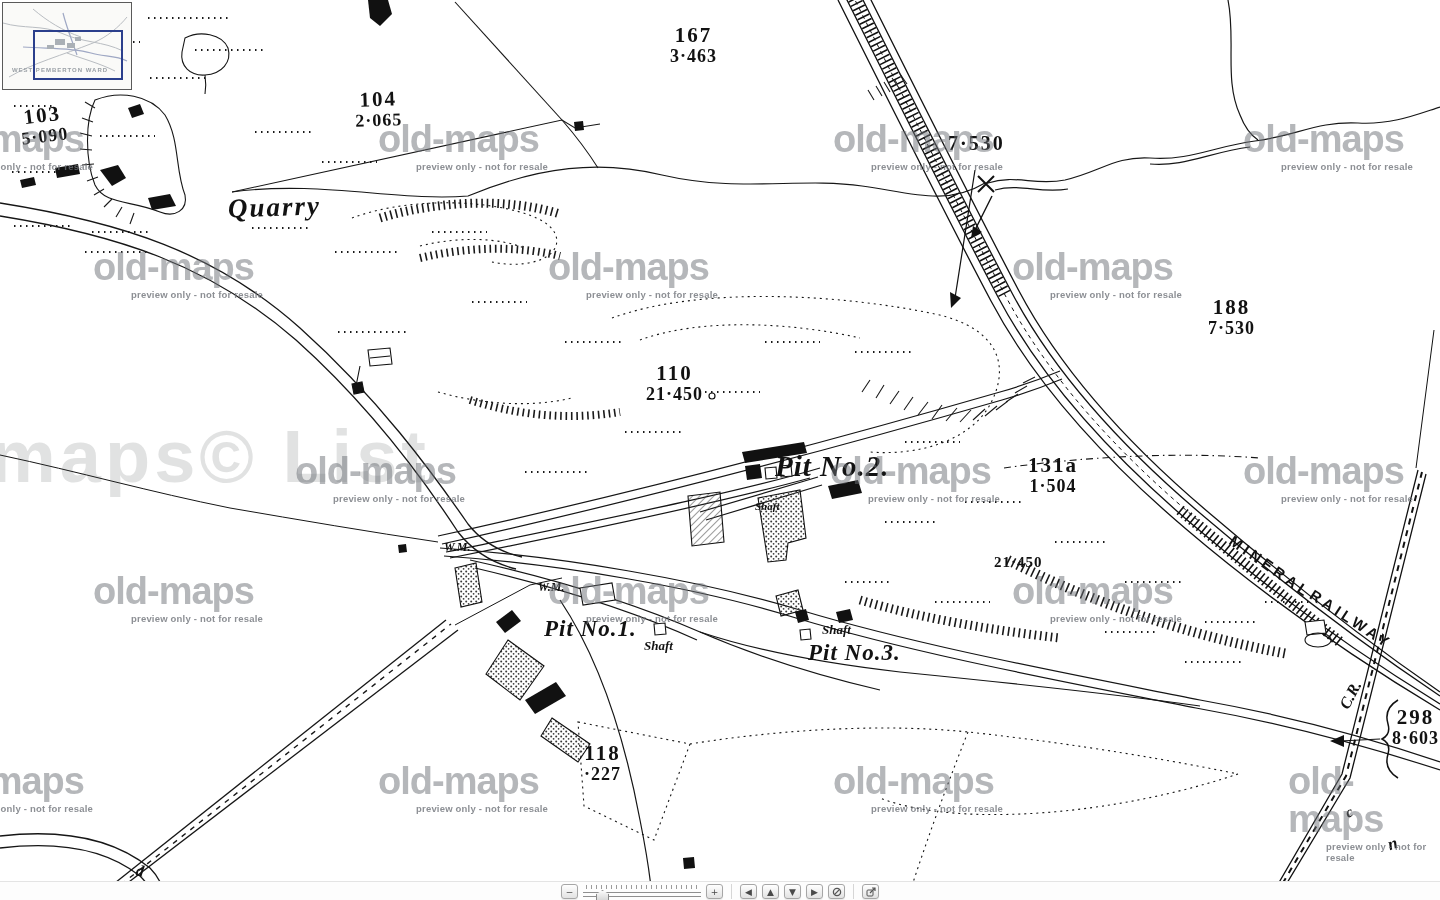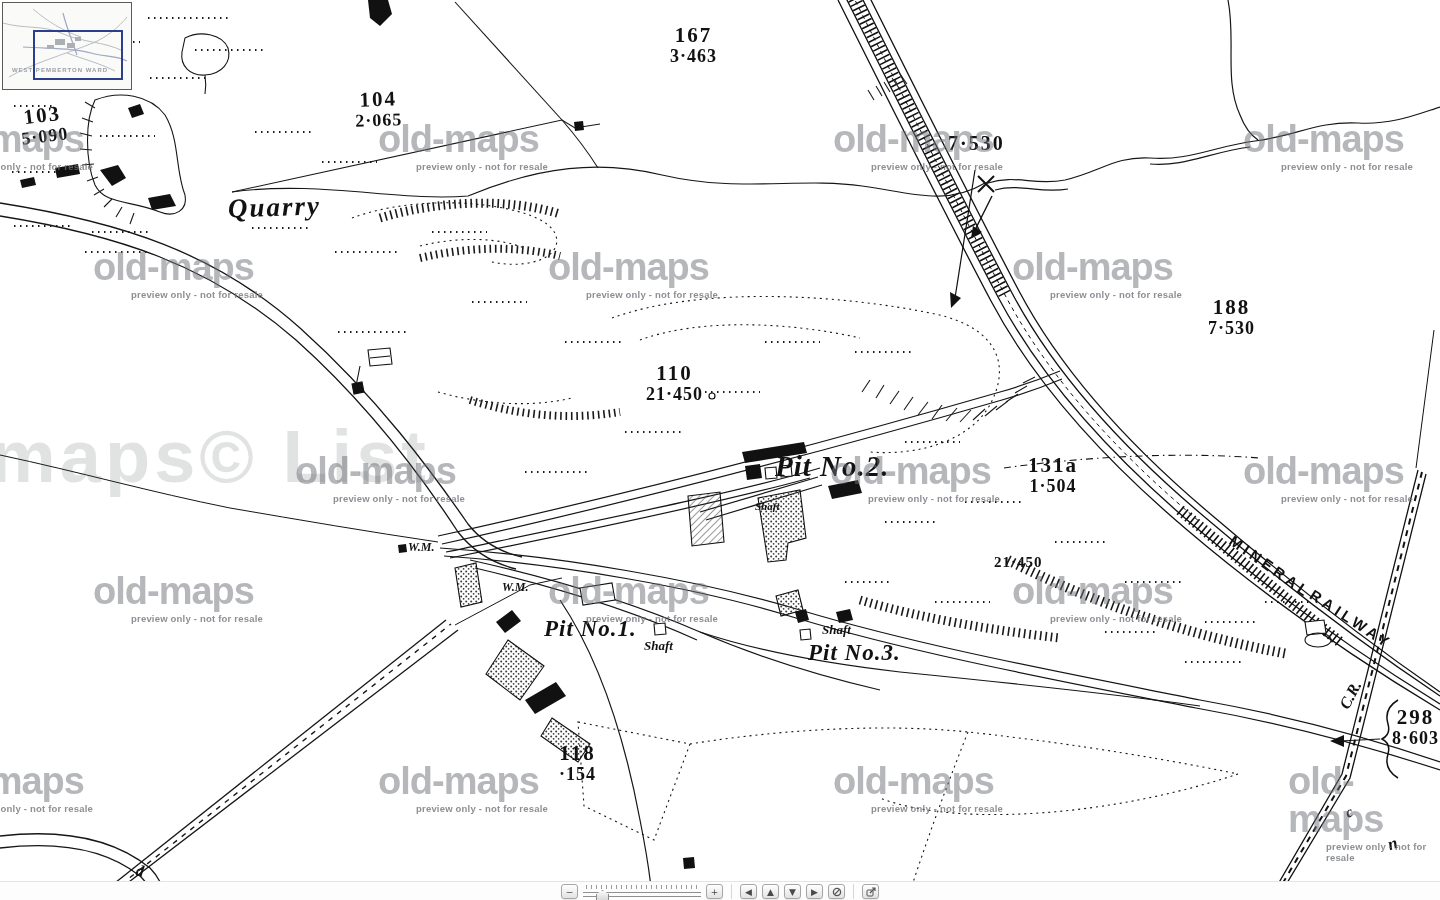--- a/index.html
+++ b/index.html
@@ -12,21 +12,21 @@
   .wm-tile .c{display:block;font:600 9.5px "Liberation Sans",sans-serif;
               color:rgba(108,112,118,.78);margin:3px 0 0 38px;letter-spacing:.2px;}
   .wm-giant{position:absolute;left:-10px;top:420px;z-index:4;pointer-events:none;
             font:700 74px/1 "Liberation Sans",sans-serif;color:rgba(70,72,75,.16);
             letter-spacing:4px;}
   
   .lbl{position:absolute;color:#121212;z-index:3;white-space:nowrap;}
   .place{font-style:italic;font-weight:700;}
   .num{display:block;font-size:21px;font-weight:700;letter-spacing:2px;line-height:1.1;text-align:center;}
   .area{display:block;font-size:18px;font-weight:700;letter-spacing:1px;line-height:1.1;text-align:center;}
-  .small-bi{font-size:12px;font-weight:700;font-style:italic;}
+  .small-bi{font-size:12px;font-weight:700;font-style:italic;margin-left:36px;}
   .rwy{font:700 15px "Liberation Sans",sans-serif;letter-spacing:4px;color:#111;}
   
   .inset{position:absolute;left:2px;top:2px;width:128px;height:86px;background:#fafaf8;
          border:1px solid #5a5a5a;z-index:6;}
   .inset .cap{position:absolute;left:0;right:14px;top:64px;text-align:center;
               font:600 6px "Liberation Sans",sans-serif;color:#9aa0a6;letter-spacing:1px;}
   .inset .view{position:absolute;left:30px;top:27px;width:86px;height:46px;
                border:2px solid #2b3f8c;}
   
   .toolbar{position:absolute;left:0;top:881px;width:1440px;height:19px;background:#fdfdfd;
@@ -289,23 +289,23 @@
       <span class="area">7·530</span>
     </div>
   <div class="lbl" style="left:646px;top:362px">
       <span class="num">110</span>
       <span class="area">21·450</span>
     </div>
   <div class="lbl" style="left:1028px;top:454px">
       <span class="num">131a</span>
       <span class="area">1·504</span>
     </div>
-  <div class="lbl" style="left:559px;top:742px">
+  <div class="lbl" style="left:584px;top:742px">
       <span class="num">118</span>
-      <span class="area">·154</span>
+      <span class="area">·227</span>
     </div>
   <div class="lbl" style="left:1392px;top:706px">
       <span class="num">298</span>
       <span class="area">8·603</span>
     </div>
 
   <div class="lbl" style="left:948px;top:132px;font-size:20px;font-weight:700;letter-spacing:2px">7·530</div>
   <div class="lbl" style="left:994px;top:554px;font-size:15px;font-weight:700;letter-spacing:1px">21·450</div>
 
   <div class="lbl place" style="left:228px;top:192px;font-size:27px;letter-spacing:2px;transform:rotate(-2deg)">Quarry</div>

